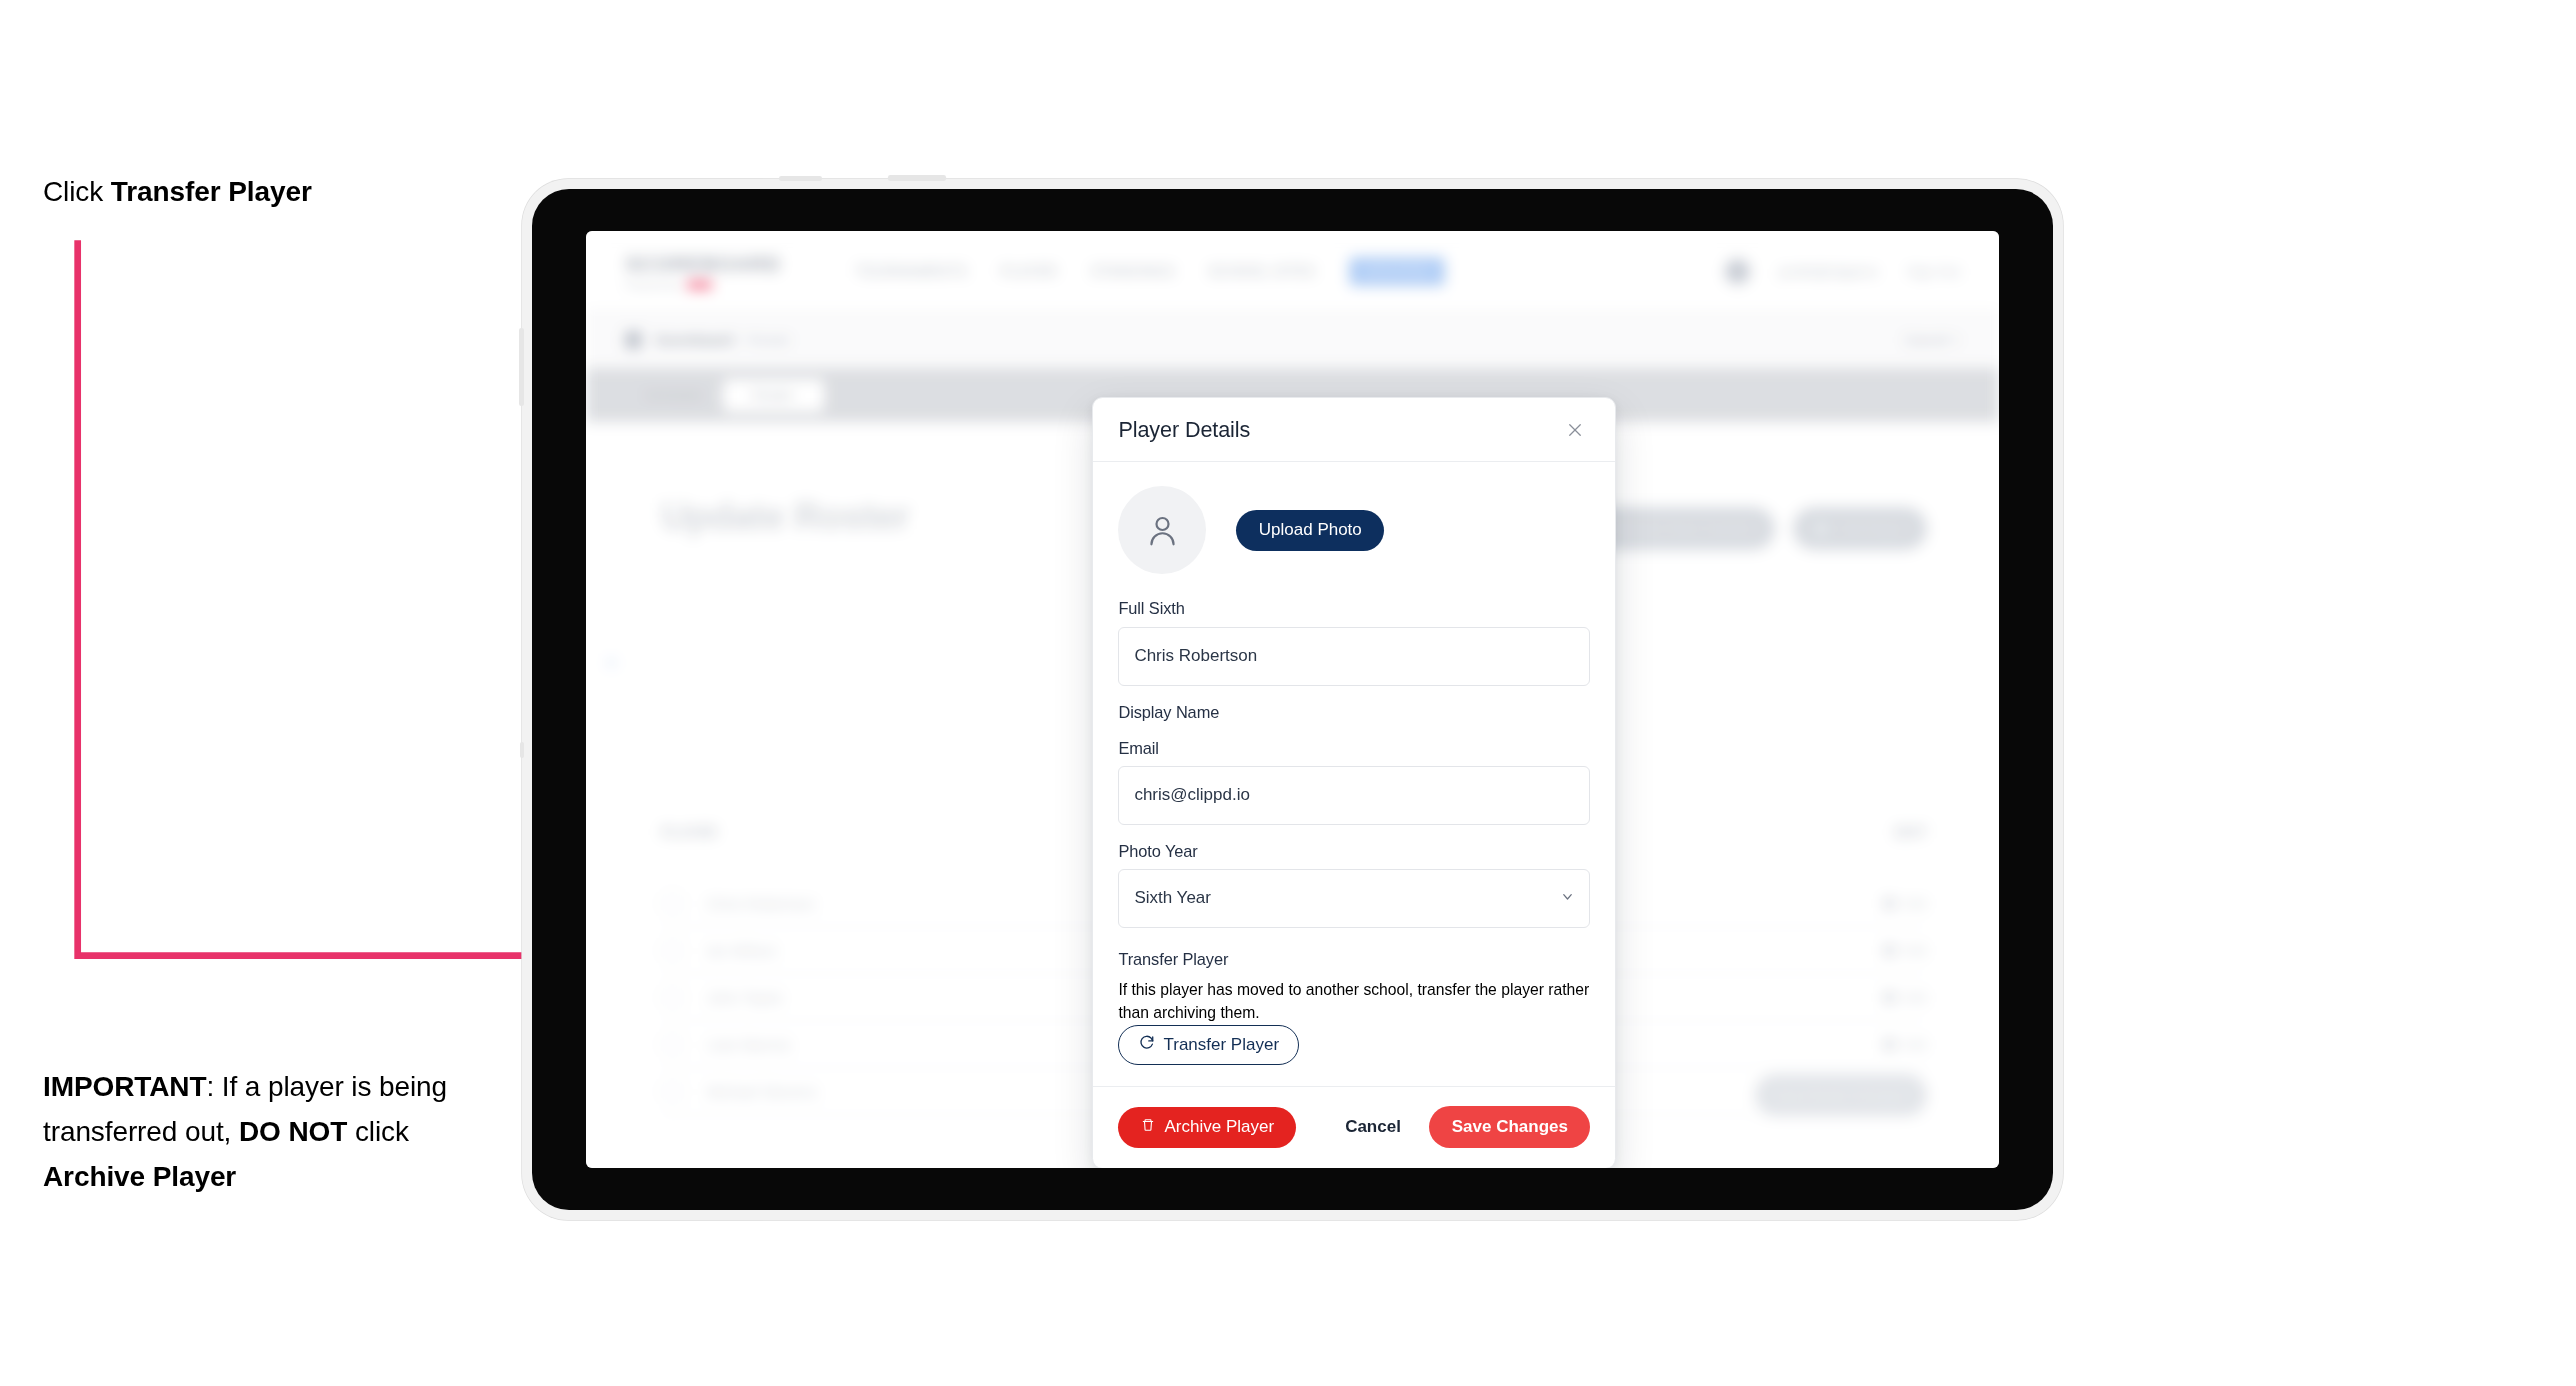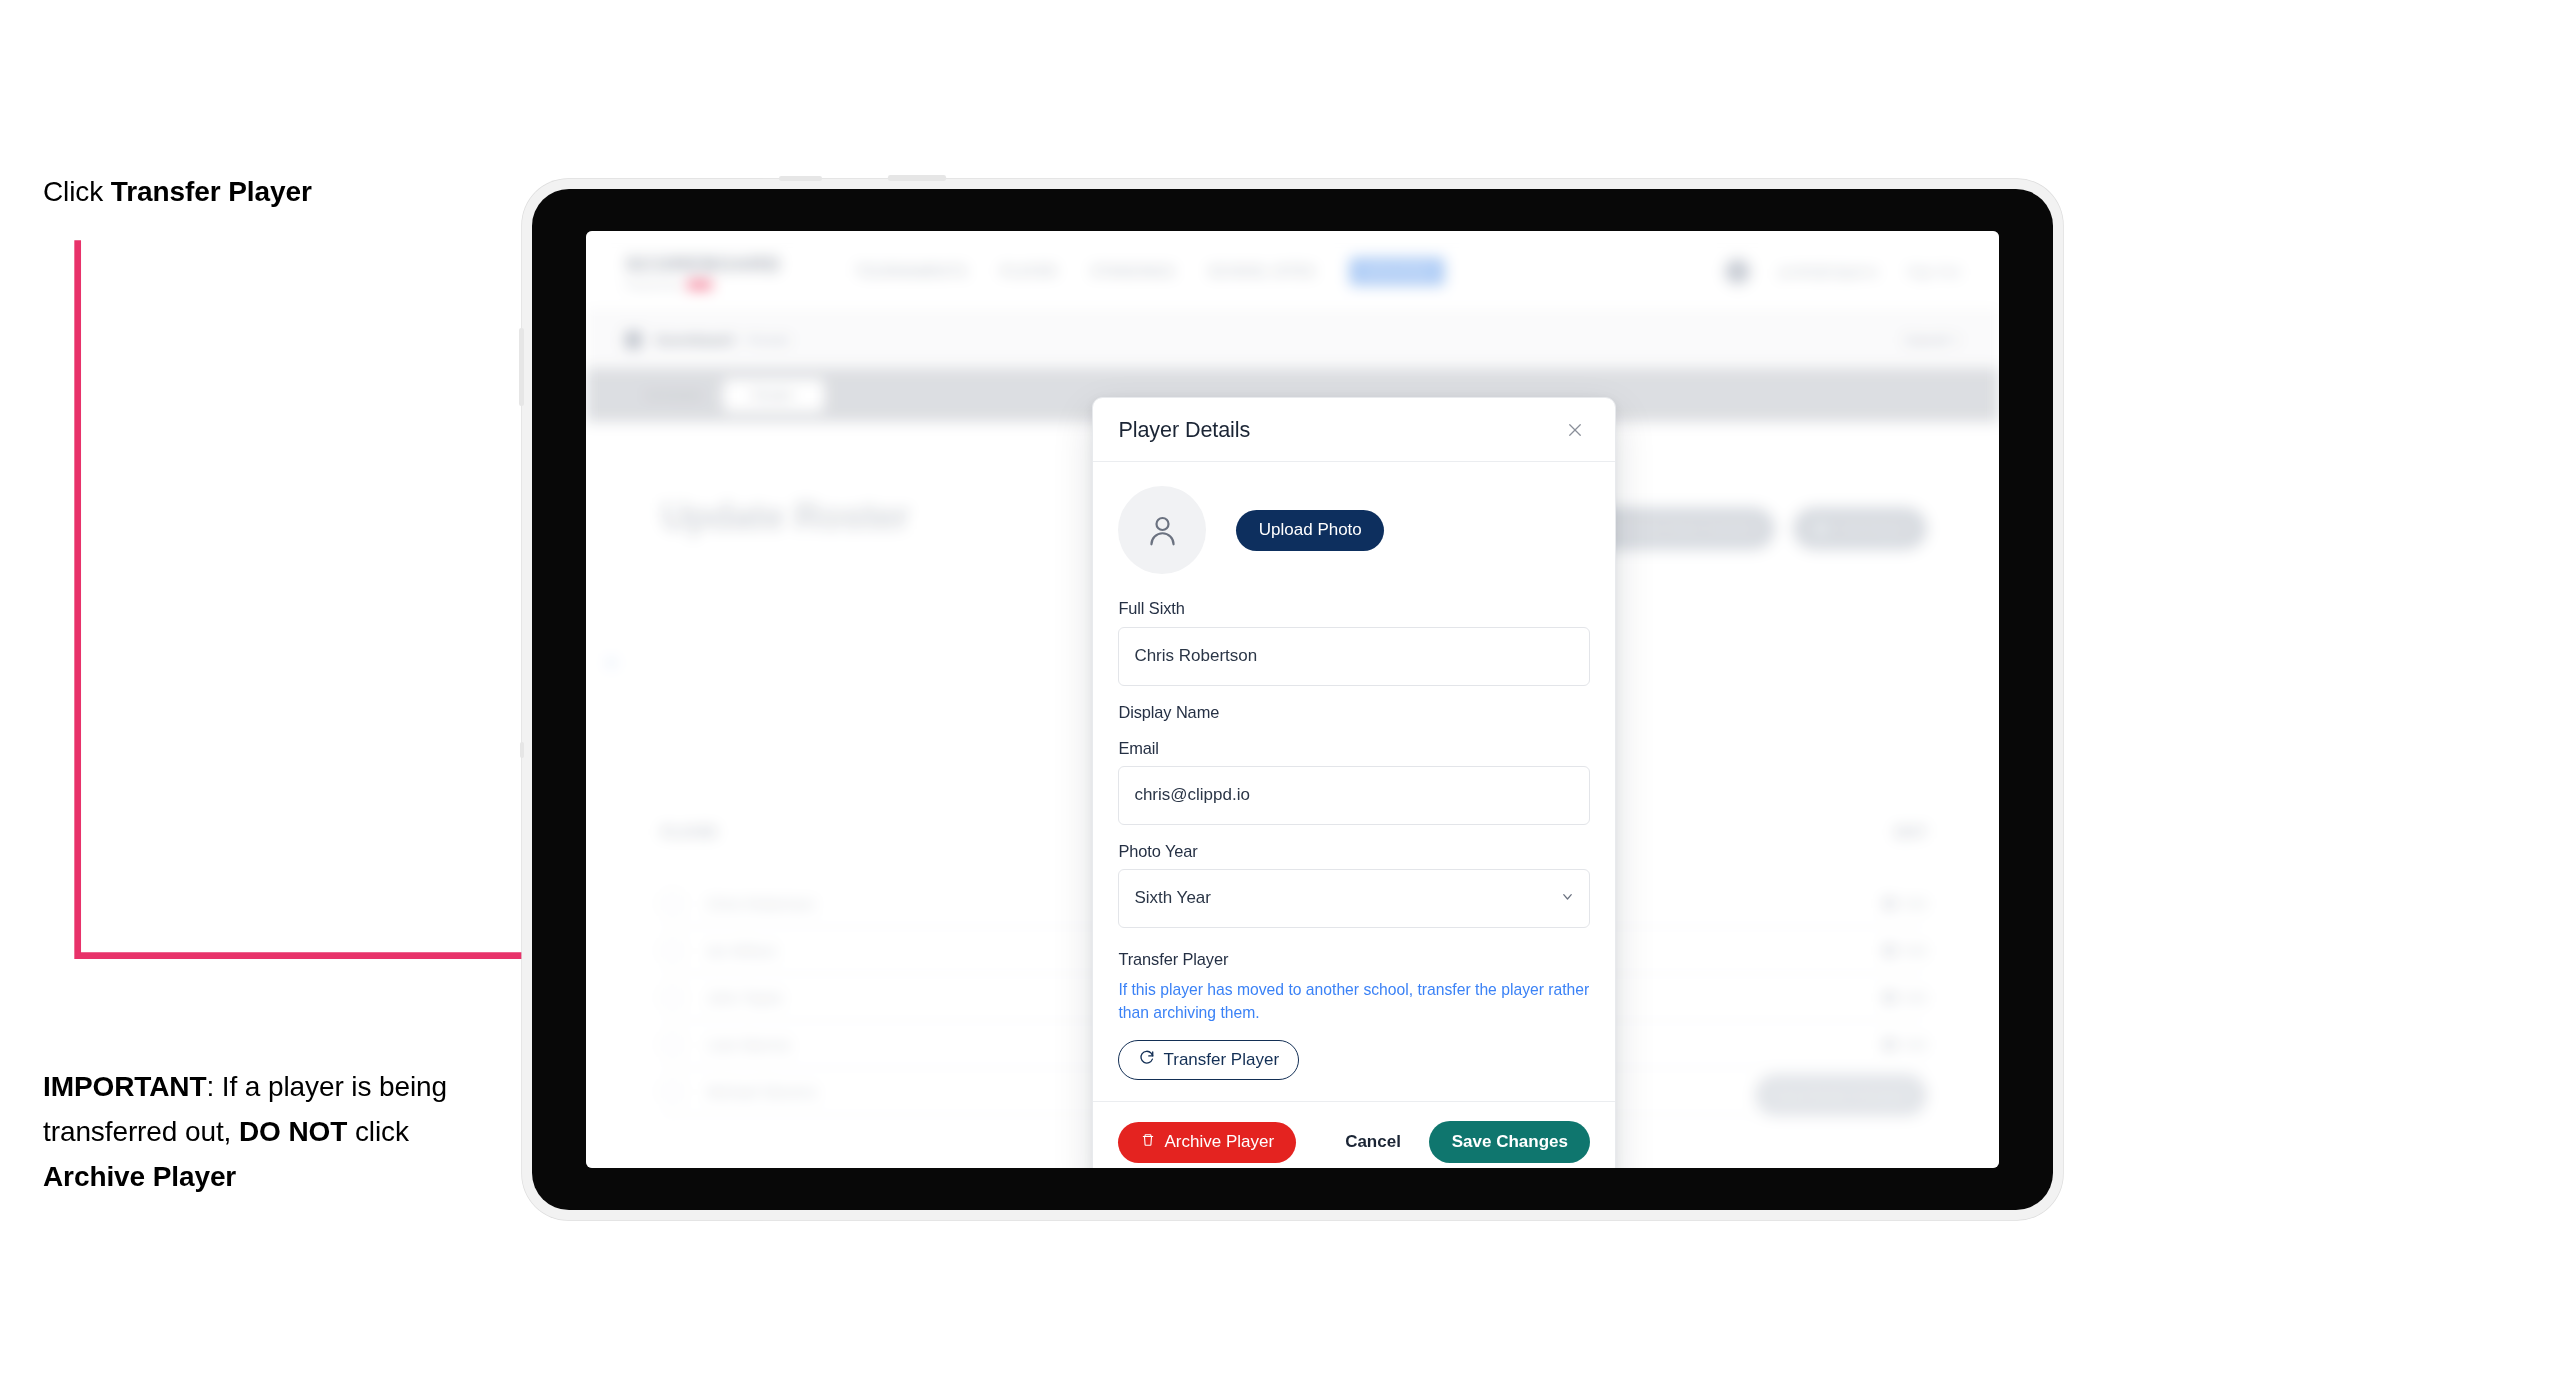--- a/index.html
+++ b/index.html
@@ -275,22 +275,22 @@
     transform: translateY(-50%);
     pointer-events: none;
   }
 
   .transfer-sec { margin-top: 22.4px; }
   .transfer-title {
     font-size: 16.4px; color: #253044; margin-bottom: 8.2px;
     letter-spacing: -0.1px;
   }
   .transfer-desc {
-    font-size: 15.7px; color: #3b82f6; line-height: 1.5;
-    margin-bottom: 15px; max-width: 492px;
+    font-size: 15.7px; color: #000000; line-height: 1.5;
+    max-width: 492px;
   }
   .transfer-btn {
     display: inline-flex; align-items: center; gap: 9px;
     background: #ffffff;
     border: 1.5px solid #132f55;
     border-radius: 22.4px;
     padding: 9px 19.4px;
     font-size: 17px;
     color: #132f55;
     cursor: pointer;
@@ -314,21 +314,21 @@
     font-family: "Liberation Sans", sans-serif;
   }
   .foot-right { margin-left: auto; display: flex; align-items: center; gap: 24px; }
   .cancel-btn {
     background: none; border: none;
     font-size: 17px; font-weight: 700; color: #1b2535;
     cursor: pointer; padding: 6px 4.5px;
     font-family: "Liberation Sans", sans-serif;
   }
   .save-btn {
-    background: #0f766e; color: #ffffff;
+    background: #ef4444; color: #ffffff;
     border: none; border-radius: 22.4px;
     padding: 11.2px 22.4px;
     font-size: 17px; font-weight: 700;
     cursor: pointer;
     font-family: "Liberation Sans", sans-serif;
   }
 </style>
 </head>
 <body>
 

